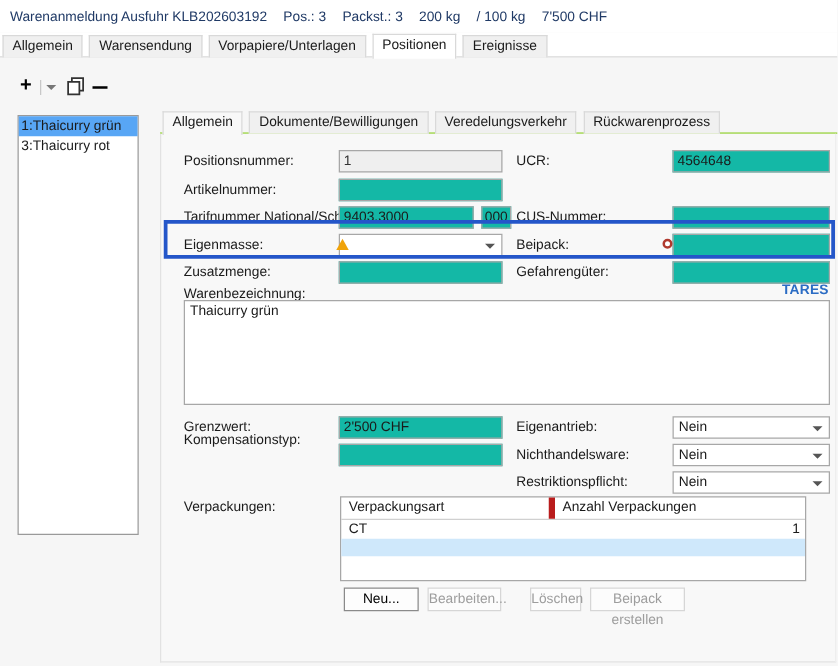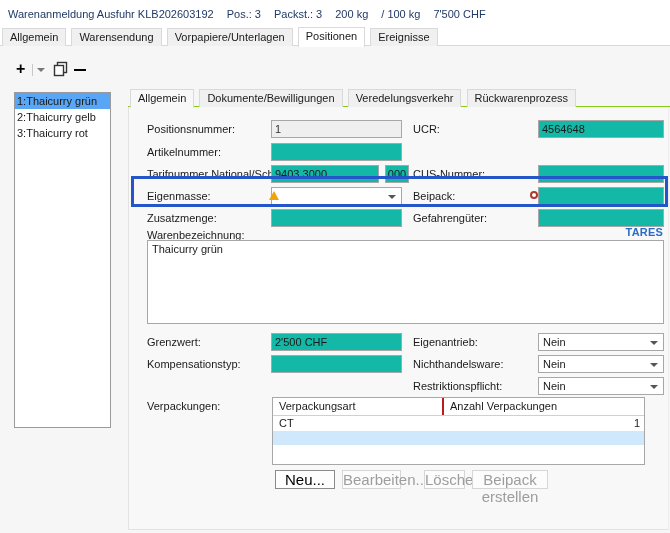--- a/index.html
+++ b/index.html
@@ -52,29 +52,29 @@
   .link{position:absolute;right:7px;top:226px;color:var(--link);font-weight:bold;letter-spacing:.2px;}
   
   .annot{position:absolute;left:131px;top:176px;width:537px;height:31px;border:3px solid var(--annot);z-index:10;pointer-events:none;}
   .warn-tri{position:absolute;left:269px;top:191px;width:0;height:0;z-index:11;
             border-left:5px solid transparent;border-right:5px solid transparent;border-bottom:9px solid var(--warn);}
   .err-dot{position:absolute;left:530px;top:191px;width:8px;height:8px;border:2px solid var(--err);
            border-radius:50%;background:#fff;z-index:11;}
   
   .ptable{position:absolute;left:272px;top:397px;width:373px;height:68px;background:#fff;border:1px solid #a7a7a7;}
   .ptable .hdr{display:flex;height:18px;line-height:17px;border-bottom:1px solid #d0d0d0;}
-  .ptable .hdr .c1{width:171px;padding-left:6px;border-right:2px solid #b91c1c;}
+  .ptable .hdr .c1{width:171px;padding-left:6px;border-right:5px solid #b91c1c;}
   .ptable .hdr .c2{flex:1;padding-left:6px;}
   .prow{display:flex;height:15px;line-height:15px;}
   .prow .c1{width:171px;padding-left:6px;}
   .prow .c2{flex:1;text-align:right;padding-right:4px;}
   .prow.sel{background:var(--rowblue);height:14px;}
   
   .btn{position:absolute;top:470px;height:19px;background:#fdfdfd;border:1px solid #8a8a8a;
-       font-family:inherit;font-size:15px;text-align:center;line-height:17px;padding:0;}
+       font-family:inherit;font-size:11px;text-align:center;line-height:17px;padding:0;}
   .btn.disabled{border-color:#d6d6d6;color:#9d9d9d;background:#fcfcfc;}
 </style>
 </head>
 <body>
 
 <div class="header">
   <div class="header-line">
     <span>Warenanmeldung Ausfuhr KLB202603192</span><span>Pos.: 3</span><span>Packst.: 3</span><span>200 kg</span><span>/ 100 kg</span><span>7'500 CHF</span>
   </div>
 </div>
@@ -91,21 +91,20 @@
 <div class="tool-sep"></div>
 <div class="chev-down"></div>
 <svg class="copy-ic" width="16" height="16" viewBox="0 0 16 16">
   <rect x="4.5" y="1.5" width="9" height="10" fill="#fff" stroke="#333" stroke-width="1.4"></rect>
   <rect x="1.5" y="4.5" width="9" height="10" fill="#fff" stroke="#333" stroke-width="1.4"></rect>
 </svg>
 <div class="minus-bar"></div>
 
 <div class="listbox">
   <div class="listitem selected">1:Thaicurry grün</div>
-  <div class="listitem">2:Thaicurry gelb</div>
   <div class="listitem">3:Thaicurry rot</div>
 </div>
 
 <div class="inner-tabstrip">
   <span class="itab active">Allgemein</span>
   <span class="itab">Dokumente/Bewilligungen</span>
   <span class="itab">Veredelungsverkehr</span>
   <span class="itab">Rückwarenprozess</span>
 </div>
 <div class="panel"></div>
@@ -145,21 +144,21 @@
 <div class="textarea">Thaicurry grün</div>
 
 <div class="lbl" style="left:147px;top:333px;">Grenzwert:</div>
 <input class="fld" style="left: 271px; top: 333px; width: 131px;" value="2'500 CHF">
 <div class="lbl" style="left:413px;top:333px;">Eigenantrieb:</div>
 <div class="combo" style="left:538px;top:333px;width:126px;">
   <span>Nein</span>
   <span class="carat"></span>
 </div>
 
-<div class="lbl" style="left:147px;top:355px;">Kompensationstyp:</div>
+<div class="lbl" style="left:147px;top:343px;">Kompensationstyp:</div>
 <input class="fld" style="left: 271px; top: 355px; width: 131px;" value="">
 <div class="lbl" style="left:413px;top:355px;">Nichthandelsware:</div>
 <div class="combo" style="left:538px;top:355px;width:126px;">
   <span>Nein</span>
   <span class="carat"></span>
 </div>
 
 <div class="lbl" style="left:413px;top:377px;">Restriktionspflicht:</div>
 <div class="combo" style="left:538px;top:377px;width:126px;">
   <span>Nein</span>

